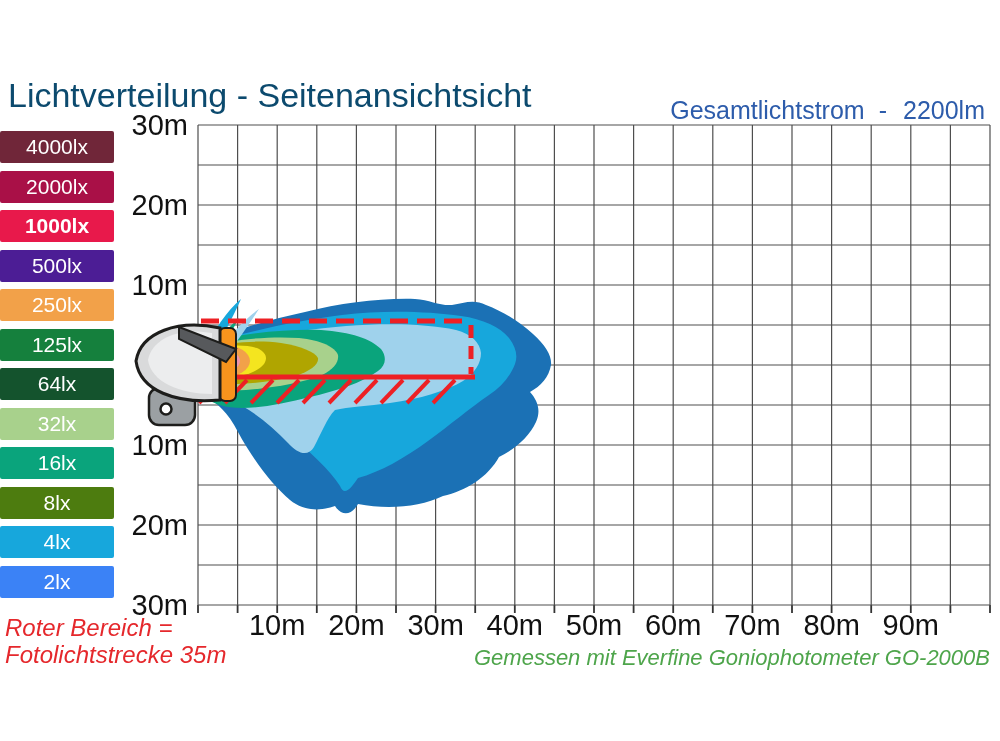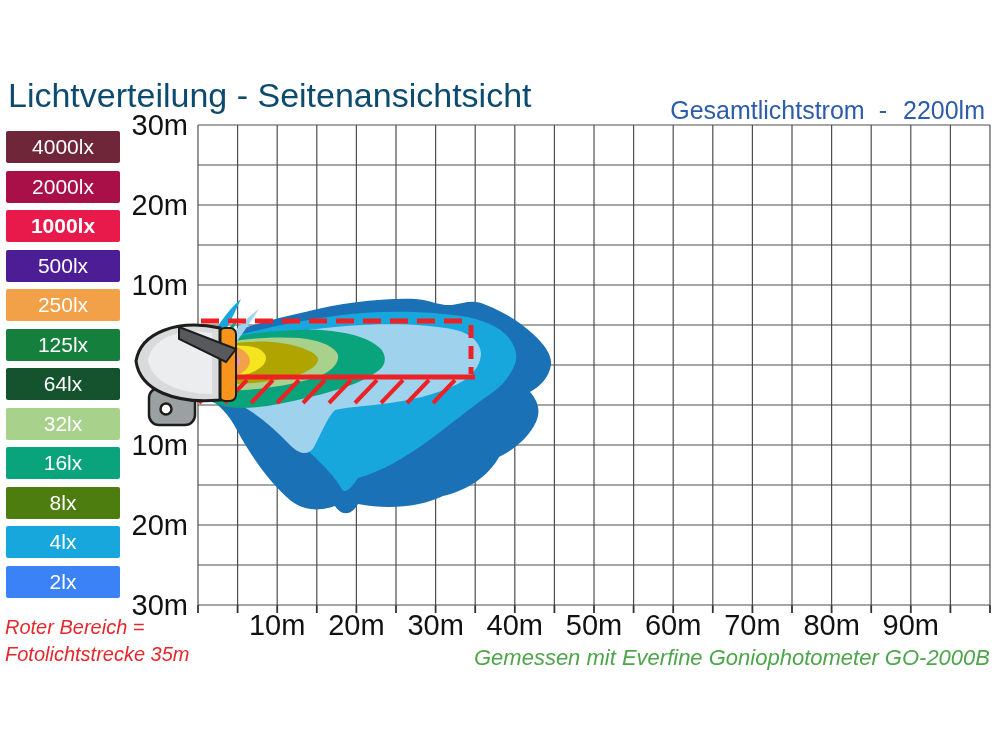--- a/index.html
+++ b/index.html
@@ -12,30 +12,30 @@
     position:absolute;left:8px;top:76px;font-size:34px;color:#0c4a6e;
     letter-spacing:0px;white-space:nowrap;
   }
   .flux{
     position:absolute;top:96px;right:15px;font-size:25px;color:#2d5cab;
     display:flex;align-items:baseline;white-space:nowrap;
   }
   .flux .dash{margin:0 16px 0 14px;}
   .flux .val{margin-left:0;}
   .legend{
-    position:absolute;left:6px;top:131px;display:flex;flex-direction:column;gap:7.5px;
+    position:absolute;left:0;top:131px;display:flex;flex-direction:column;gap:7.5px;
   }
   .legend-item{
     width:114px;height:32px;border-radius:2px;display:flex;align-items:center;justify-content:center;
     color:#ffffff;font-size:21px;
   }
   .chart-svg{position:absolute;left:0;top:0;}
   .note-red{
     position:absolute;left:5px;top:614px;color:#e5282c;font-style:italic;
-    font-size:20px;line-height:27px;white-space:nowrap;
+    font-size:24px;line-height:27px;white-space:nowrap;
   }
   .note-green{
     position:absolute;right:10px;top:645px;color:#4ea54b;font-style:italic;
     font-size:22px;white-space:nowrap;
   }
 </style>
 </head>
 <body>
 
 <div class="page">

